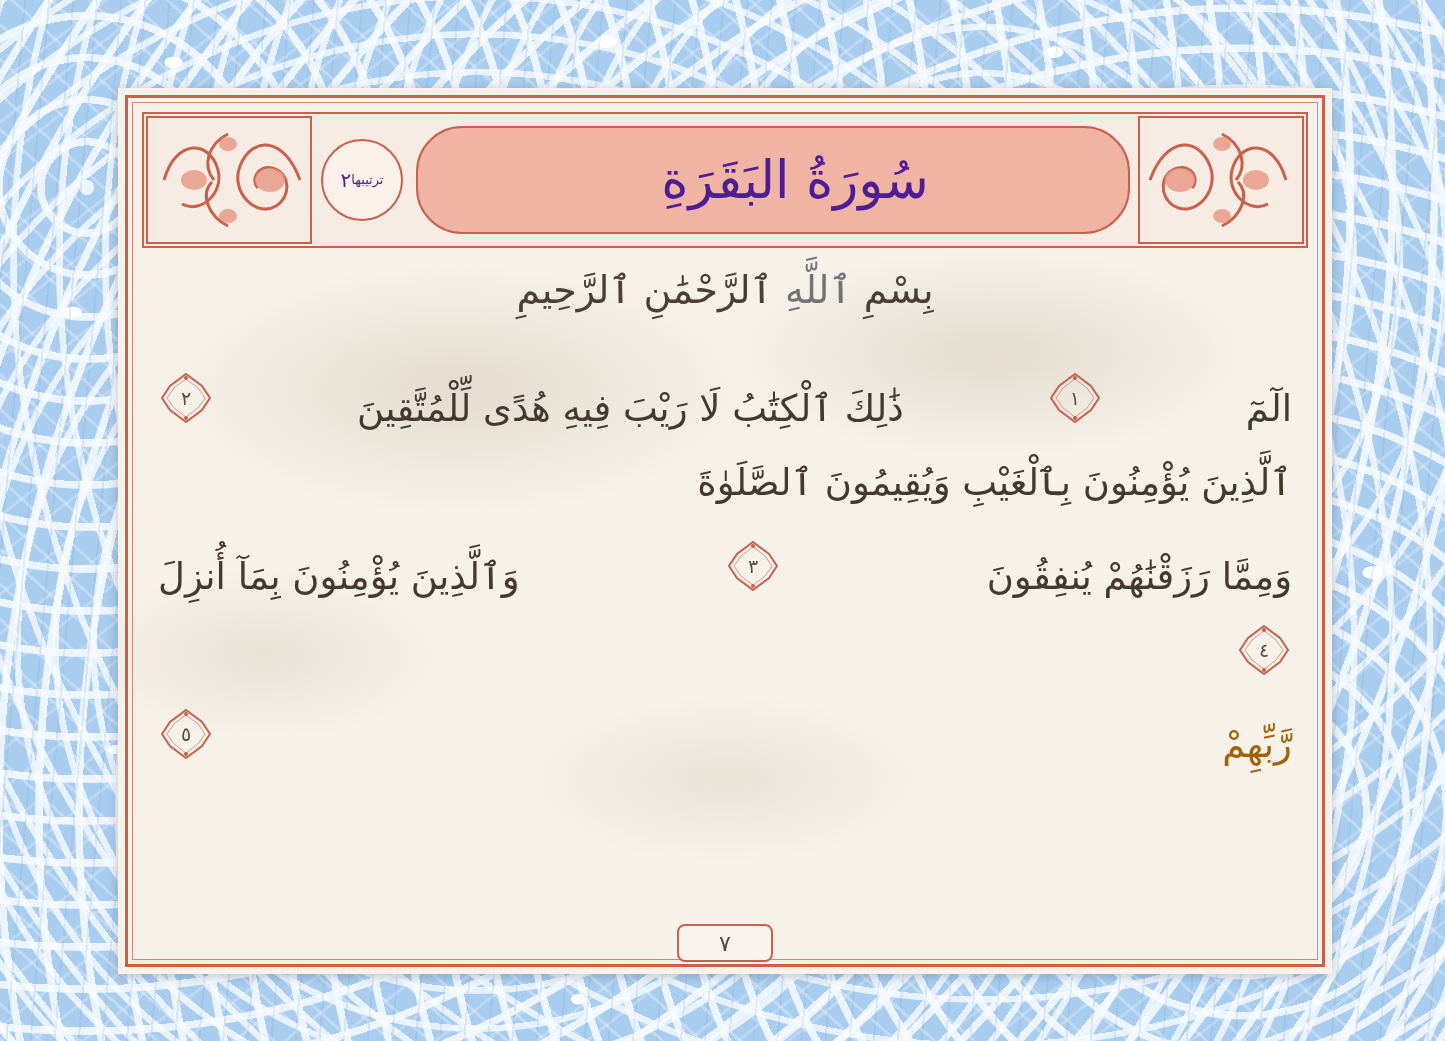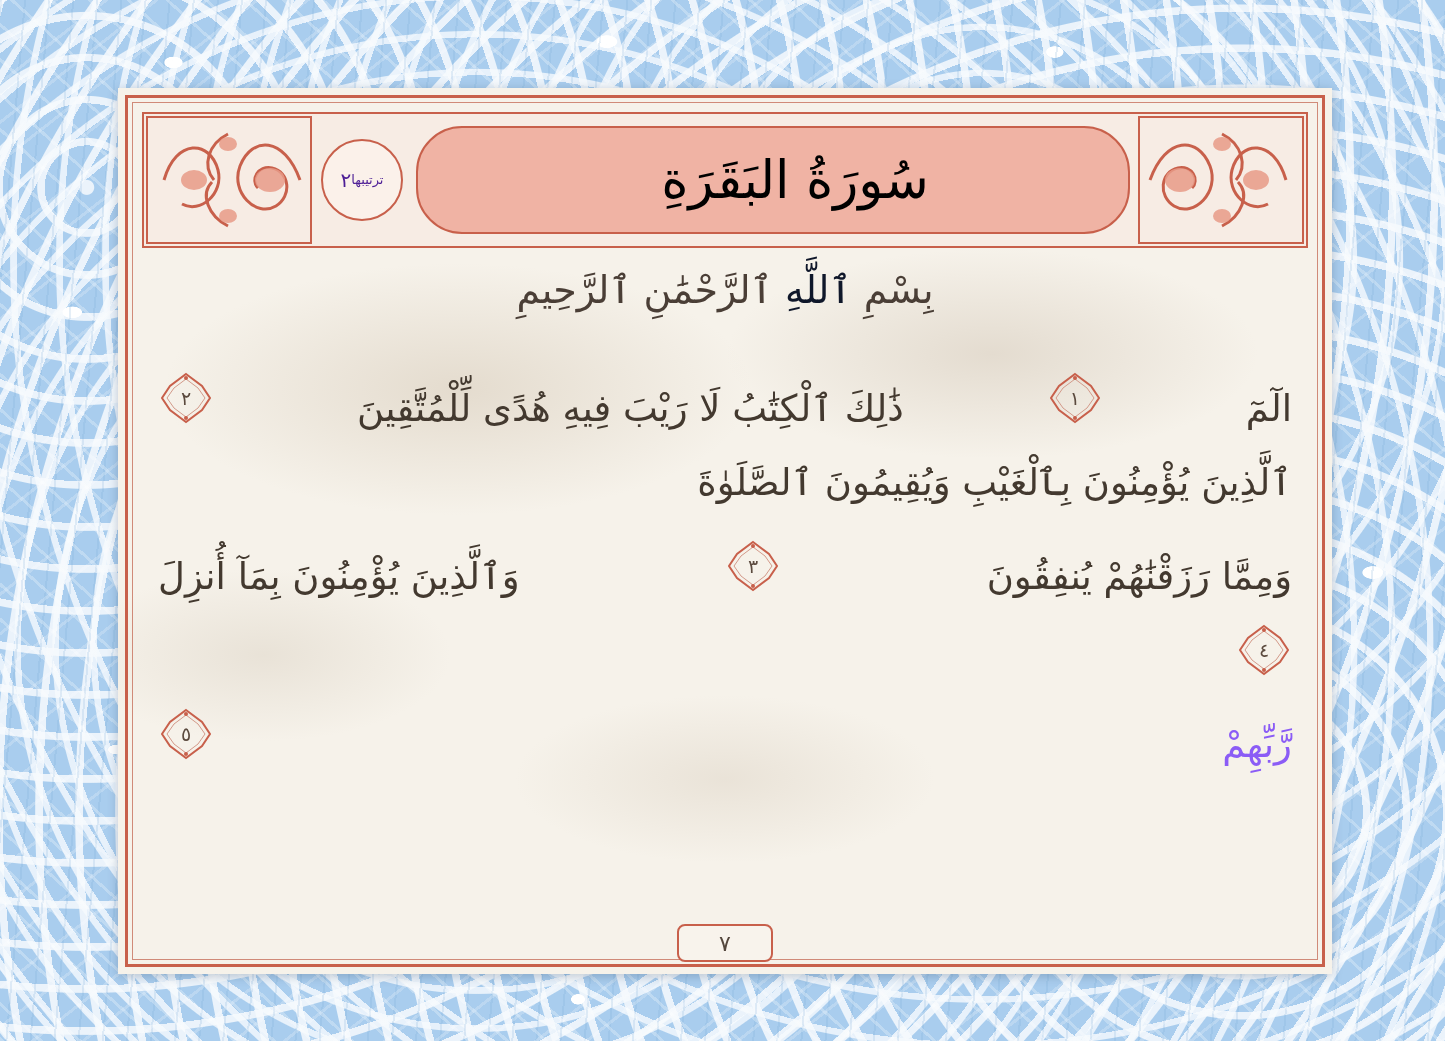--- a/index.html
+++ b/index.html
@@ -146,38 +146,38 @@
     background: #f0b3a4;
     border: 2px solid #c8604b;
     border-radius: 46px;
     display: flex;
     align-items: center;
     justify-content: center;
   }
   #surah-title {
     font-family: "DejaVu Sans", "Liberation Sans", sans-serif;
     font-size: 52px;
-    color: #000000;
+    color: #4c1d95;
     letter-spacing: 1px;
     white-space: nowrap;
     direction: rtl;
     margin-left: 44px;
   }
 
   
   #basmala {
     position: absolute;
     top: 180px;
     left: 0; right: 0;
     text-align: center;
     font-size: 38px;
     color: #4a3e36;
     direction: rtl;
   }
-  #basmala .red { color: #0f172a; }
+  #basmala .red { color: #737373; }
 
   
   #ayah-block {
     position: absolute;
     left: 40px;
     right: 40px;
     top: 268px;
     bottom: 60px;
     direction: rtl;
   }
@@ -186,21 +186,21 @@
     align-items: center;
     justify-content: space-between;
     height: 84px;
     font-size: 37px;
     color: #43392f;
     white-space: nowrap;
     gap: 10px;
   }
   .ayah-line .seg { flex: 0 0 auto; margin-top: 20px; }
   .ayah-line .spread { flex: 1 1 auto; text-align: justify; }
-  .ayah-line .red { color: #8b5cf6; }
+  .ayah-line .red { color: #a16207; }
 
   
   .ayah-mark {
     flex: 0 0 auto;
     width: 56px; height: 56px;
     position: relative;
     display: inline-flex;
     align-items: center;
     justify-content: center;
     color: #6d5a4c;

